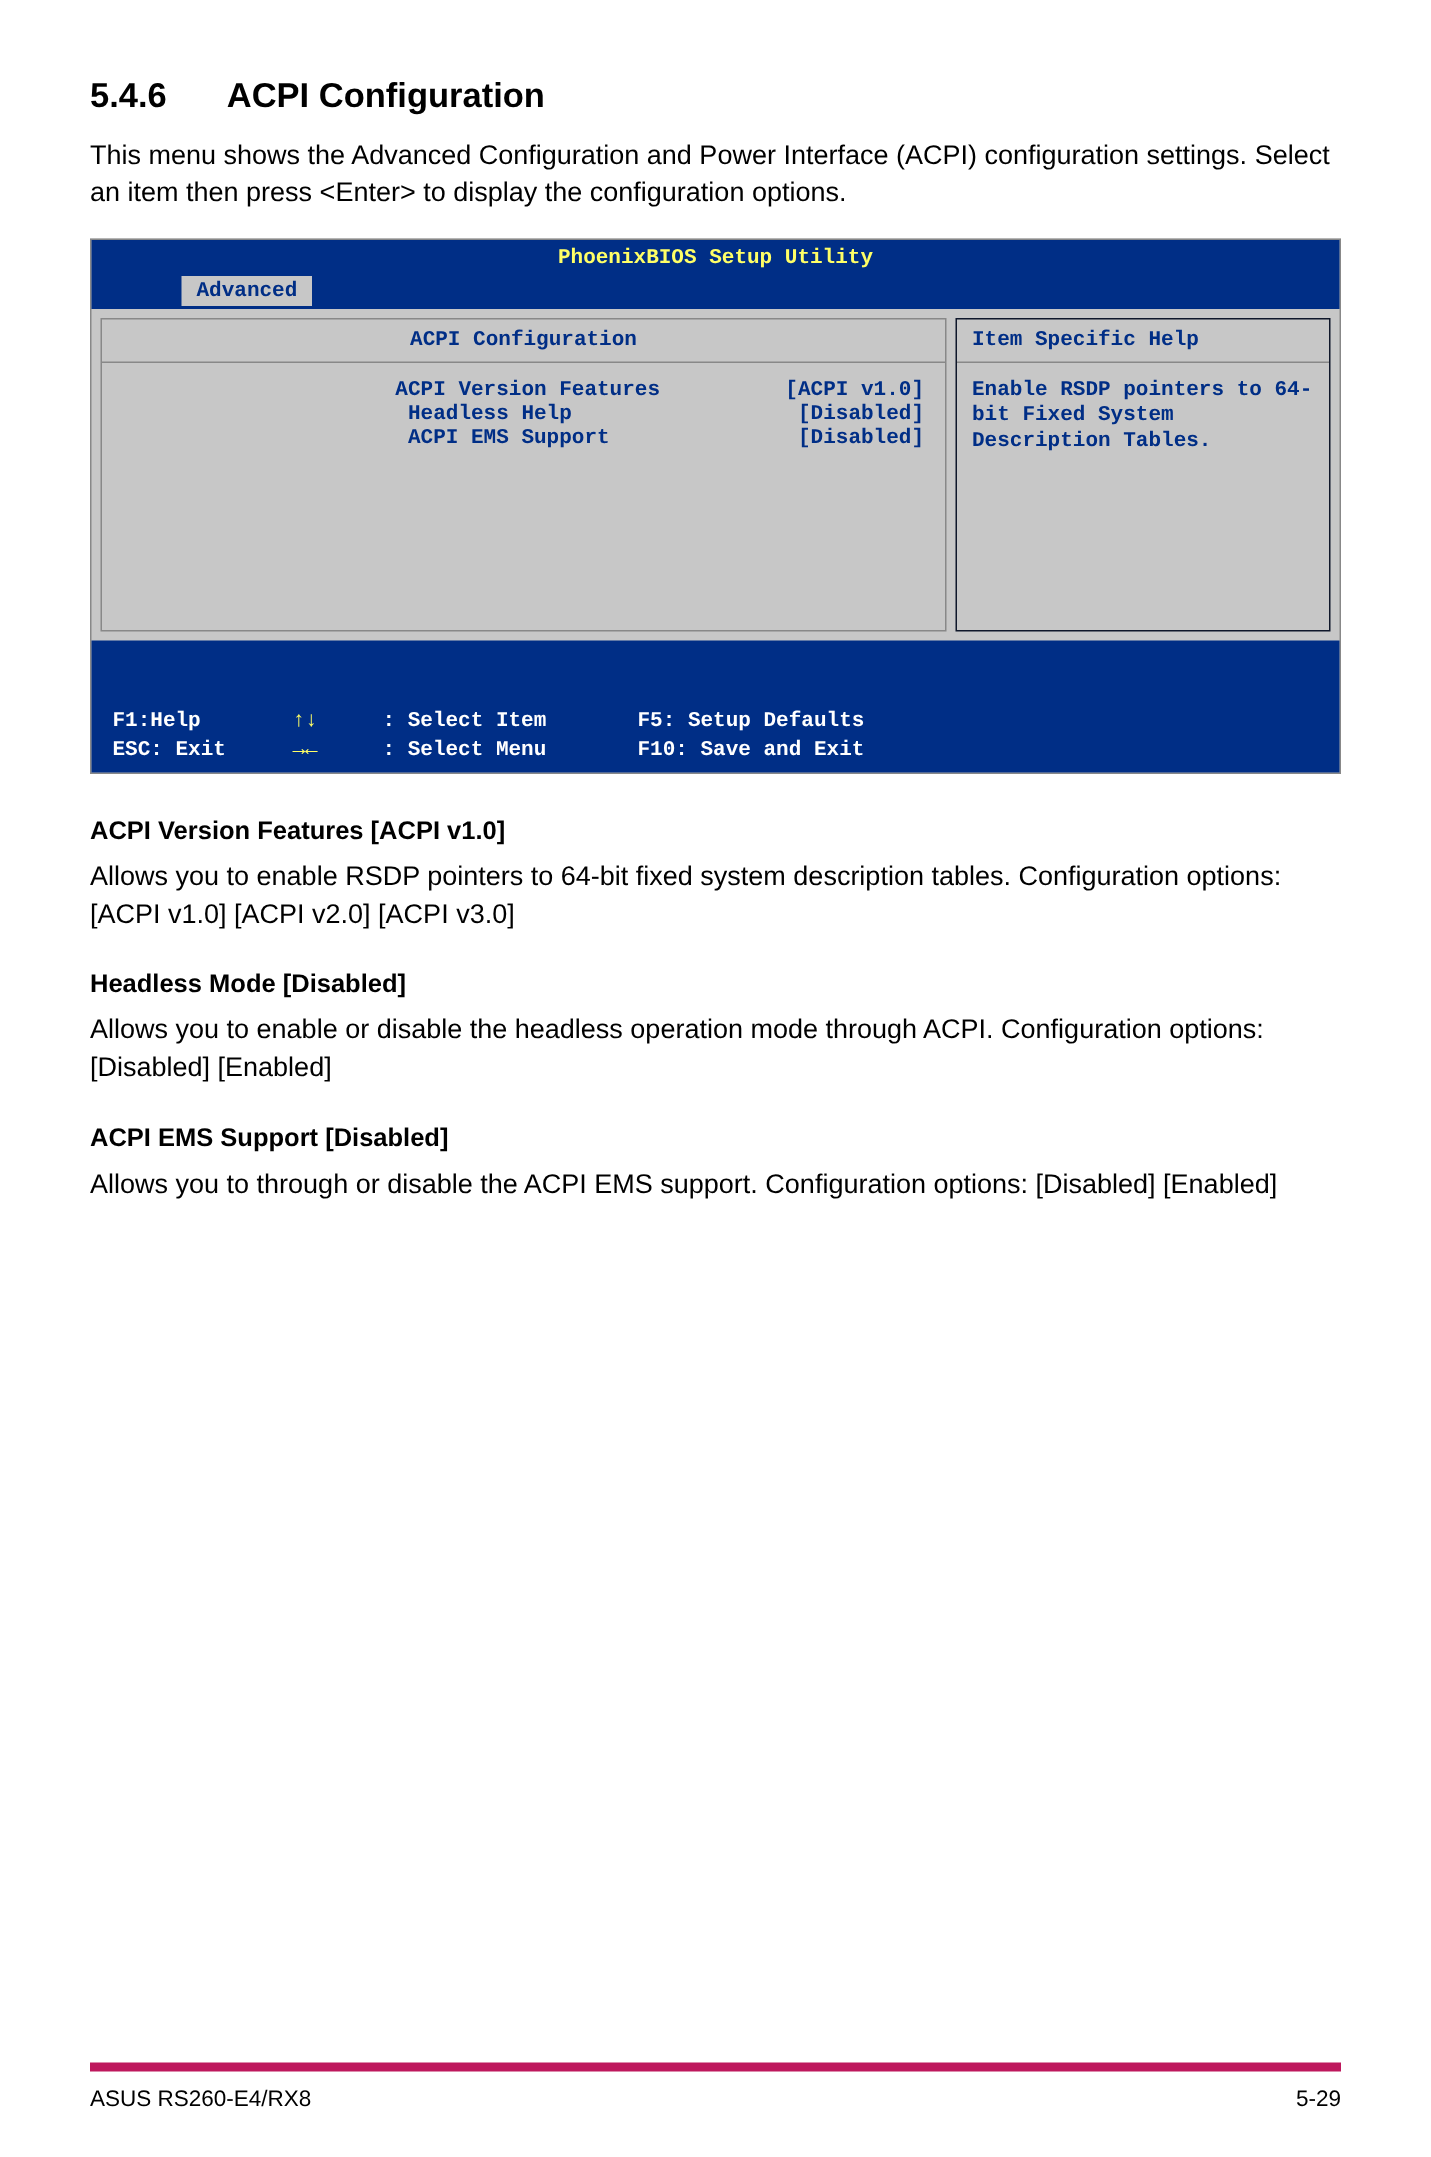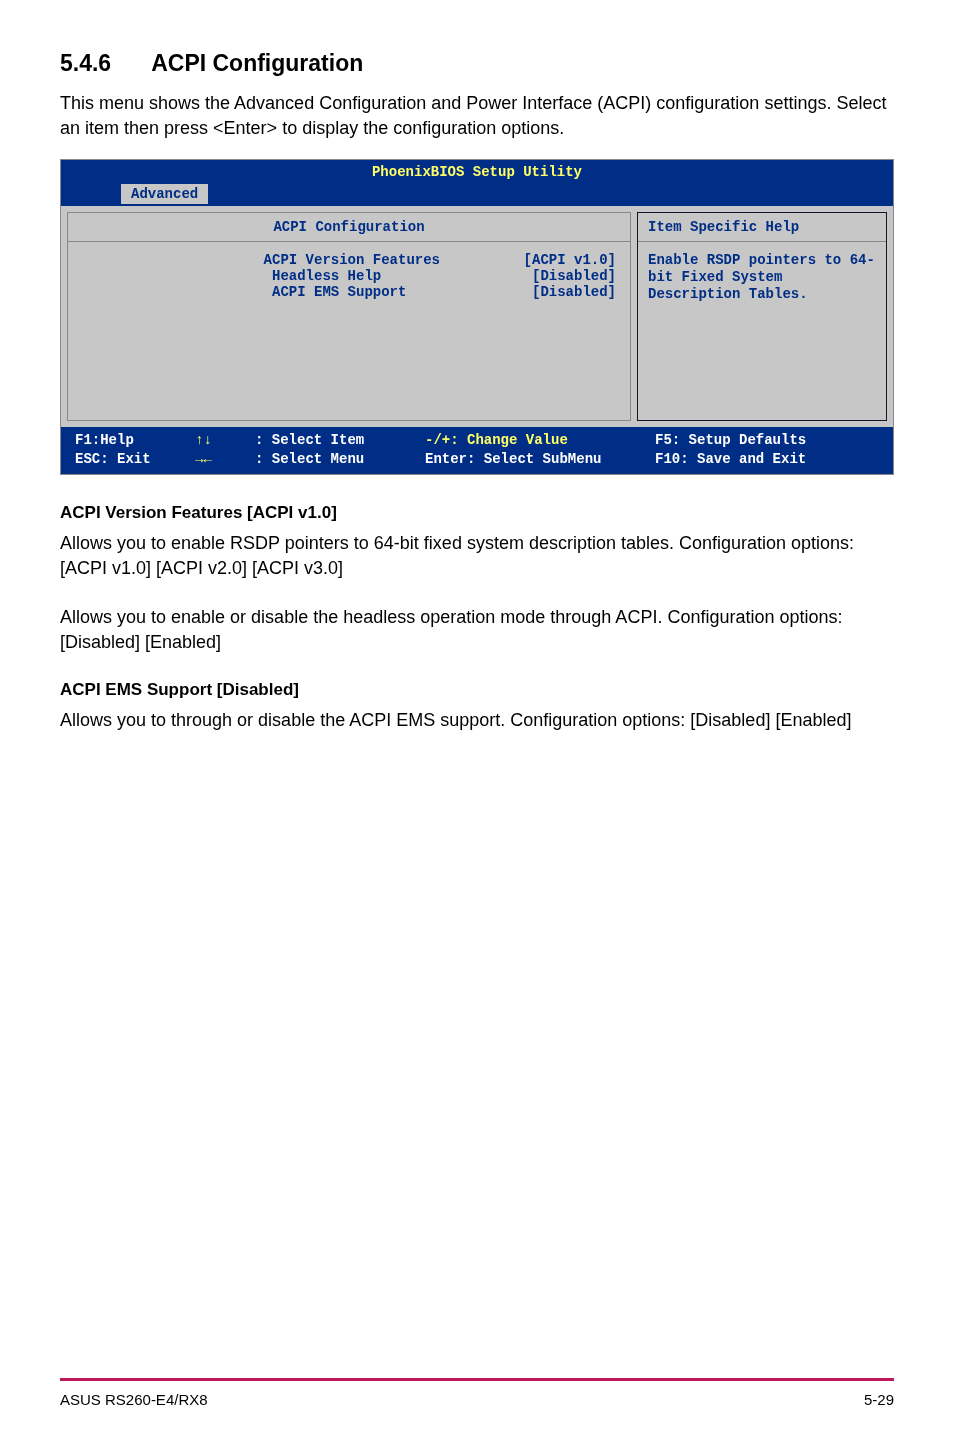--- a/index.html
+++ b/index.html
@@ -117,41 +117,42 @@
     .bios-footer {
       background: #002e86;
       color: #fff;
       padding: 4px 14px 6px 14px;
       font-weight: bold;
       display: flex;
       line-height: 1.3;
     }
     .bios-footer .col {
       flex: 0 0 auto;
+      margin-top: 41px;
     }
     .bios-footer .col1 { width: 120px; }
     .bios-footer .col2 { width: 60px; }
     .bios-footer .col3 { width: 170px; }
     .bios-footer .col4 { width: 230px; color: #ffff66; }
     .bios-footer .col4 .sub { color: #fff; }
     .bios-footer .col5 { flex: 1; color: #fff; }
     .bios-footer .yellow { color: #ffff66; }
     
     h3 {
       font-size: 17px;
       font-weight: bold;
       margin-bottom: 8px;
     }
     .section-text {
       font-size: 18px;
       line-height: 1.4;
       margin-bottom: 24px;
     }
     .page-footer {
-      border-top: 3px solid #be185d;
+      border-top: 6px solid #be185d;
       padding-top: 10px;
       display: flex;
       justify-content: space-between;
       font-size: 15px;
       margin-top: auto;
     }
   </style>
 </head>
 <body>
 
@@ -196,34 +197,31 @@
         <div>ESC: Exit</div>
       </div>
       <div class="col col2 yellow">
         <div>↑↓</div>
         <div>→←</div>
       </div>
       <div class="col col3">
         <div>: Select Item</div>
         <div>: Select Menu</div>
       </div>
-      <div class="col col4">
-        <div>-/+: Change Value</div>
-        <div class="sub">Enter: Select SubMenu</div>
-      </div>
       <div class="col col5">
         <div>F5: Setup Defaults</div>
         <div>F10: Save and Exit</div>
       </div>
     </div>
   </div>
 
   <h3>ACPI Version Features [ACPI v1.0]</h3>
   <p class="section-text">Allows you to enable RSDP pointers to 64-bit fixed system description tables. Configuration options: [ACPI v1.0] [ACPI v2.0] [ACPI v3.0]</p>
 
+  <h3>Headless Mode [Disabled]</h3>
   <p class="section-text">Allows you to enable or disable the headless operation mode through ACPI. Configuration options: [Disabled] [Enabled]</p>
 
   <h3>ACPI EMS Support [Disabled]</h3>
   <p class="section-text">Allows you to through or disable the ACPI EMS support. Configuration options: [Disabled] [Enabled]</p>
 </div>
 
 <div class="page-footer">
   <span>ASUS RS260-E4/RX8</span>
   <span>5-29</span>
 </div>

